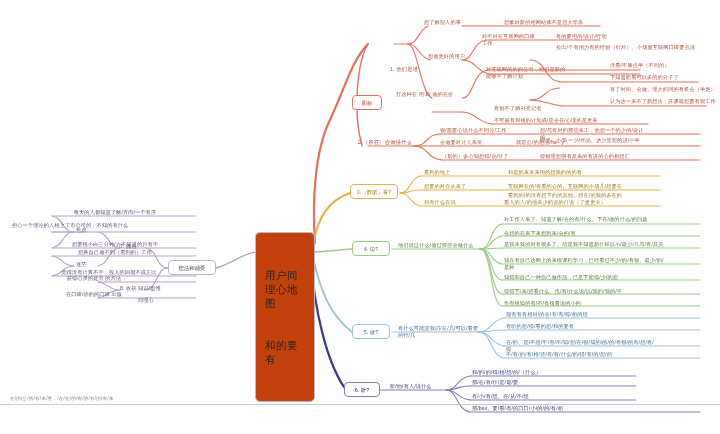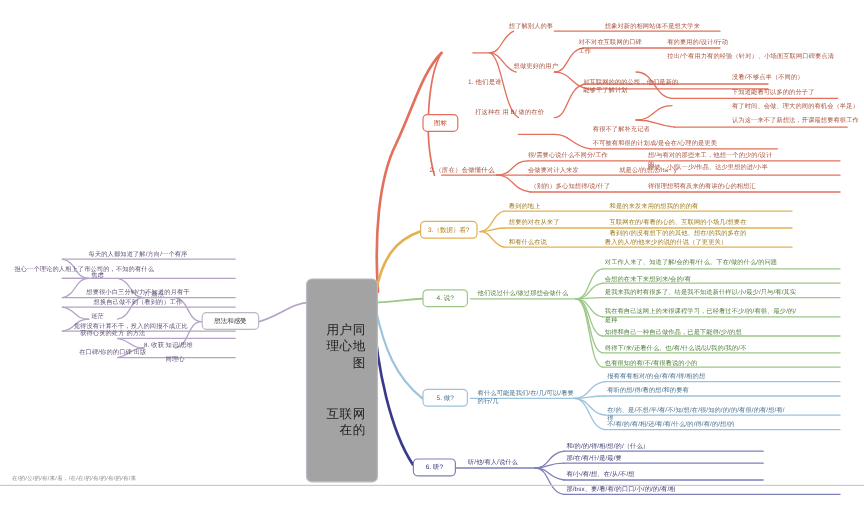--- a/index.html
+++ b/index.html
@@ -6,22 +6,22 @@
   body{
     width:720px;height:434px;background:#ffffff;
     font-family:"Liberation Sans","DejaVu Sans",sans-serif;
     overflow:hidden;position:relative;
   }
   #canvas{position:absolute;inset:0;width:720px;height:434px;}
   svg.wires{position:absolute;left:0;top:0;width:720px;height:434px;pointer-events:none;}
   .node{position:absolute;box-sizing:border-box;white-space:pre-wrap;}
   
   .root{
-    background:#a3a3a3;border:1px solid #b9b9c4;border-radius:5px;
-    color:#222;font-size:10.5px;line-height:14px;text-align:right;
+    background:#c2410c;border:1px solid #b9b9c4;border-radius:5px;
+    color:#222;font-size:10.5px;line-height:14px;text-align:left;
     padding:7px 9px;letter-spacing:.5px;
     box-shadow:0 0 0 .5px rgba(0,0,0,.02);
   }
   
   .bx{
     background:#ffffff;border:1px solid;border-radius:4px;
     font-size:5.4px;line-height:8px;padding:2.5px 4px;text-align:center;
   }
   .bx.red{border-color:#e2705c;color:#c7442b;}
   .bx.gold{border-color:#e3b152;color:#b07d12;}
@@ -168,21 +168,21 @@
 
       <path d="M120,290 C108,290 110,284 98,282" stroke="#b4a3c6"></path>
       <path d="M98,282 L196,282" stroke="#b4a3c6"></path>
       <path d="M120,290 C108,290 110,296 98,298" stroke="#b4a3c6"></path>
       <path d="M98,298 L196,298" stroke="#b4a3c6"></path>
     </g>
   </svg>
 
   <div class="node root" style="left:255px;top:232px;width:60px;">
     <div>用户同理心地图</div>
-    <div>互联网在的</div>
+    <div>和的要有</div>
   </div>
 
   <div class="node bx red" style="left:352px;top:95px;width:30px;">图标</div>
   <div class="node lf red mid" style="left:390px;top:66px;width:46px;">1. 他们是谁</div>
 
   <div class="node lf red" style="left:424px;top:19px;width:40px;">想了解别人的事</div>
   <div class="node lf red" style="left:504px;top:19px;width:120px;">想象对新的相网站体不是想大学来</div>
 
   <div class="node lf red" style="left:428px;top:53px;width:40px;">想做更好的用户</div>
   <div class="node lf red" style="left:482px;top:33px;width:56px;">对不对在互联网的口碑工作</div>

